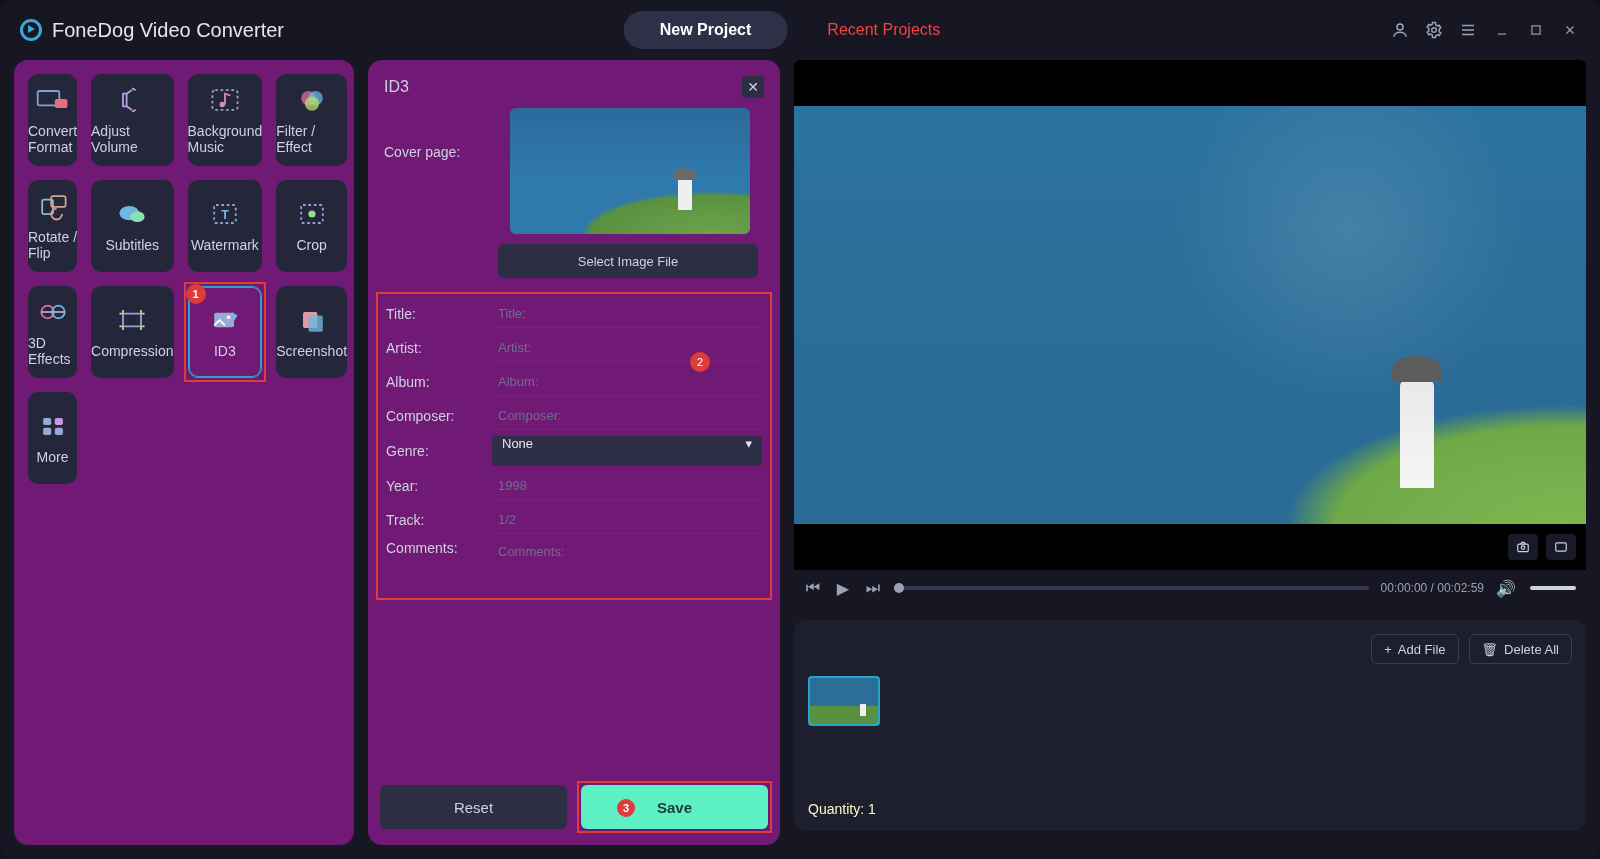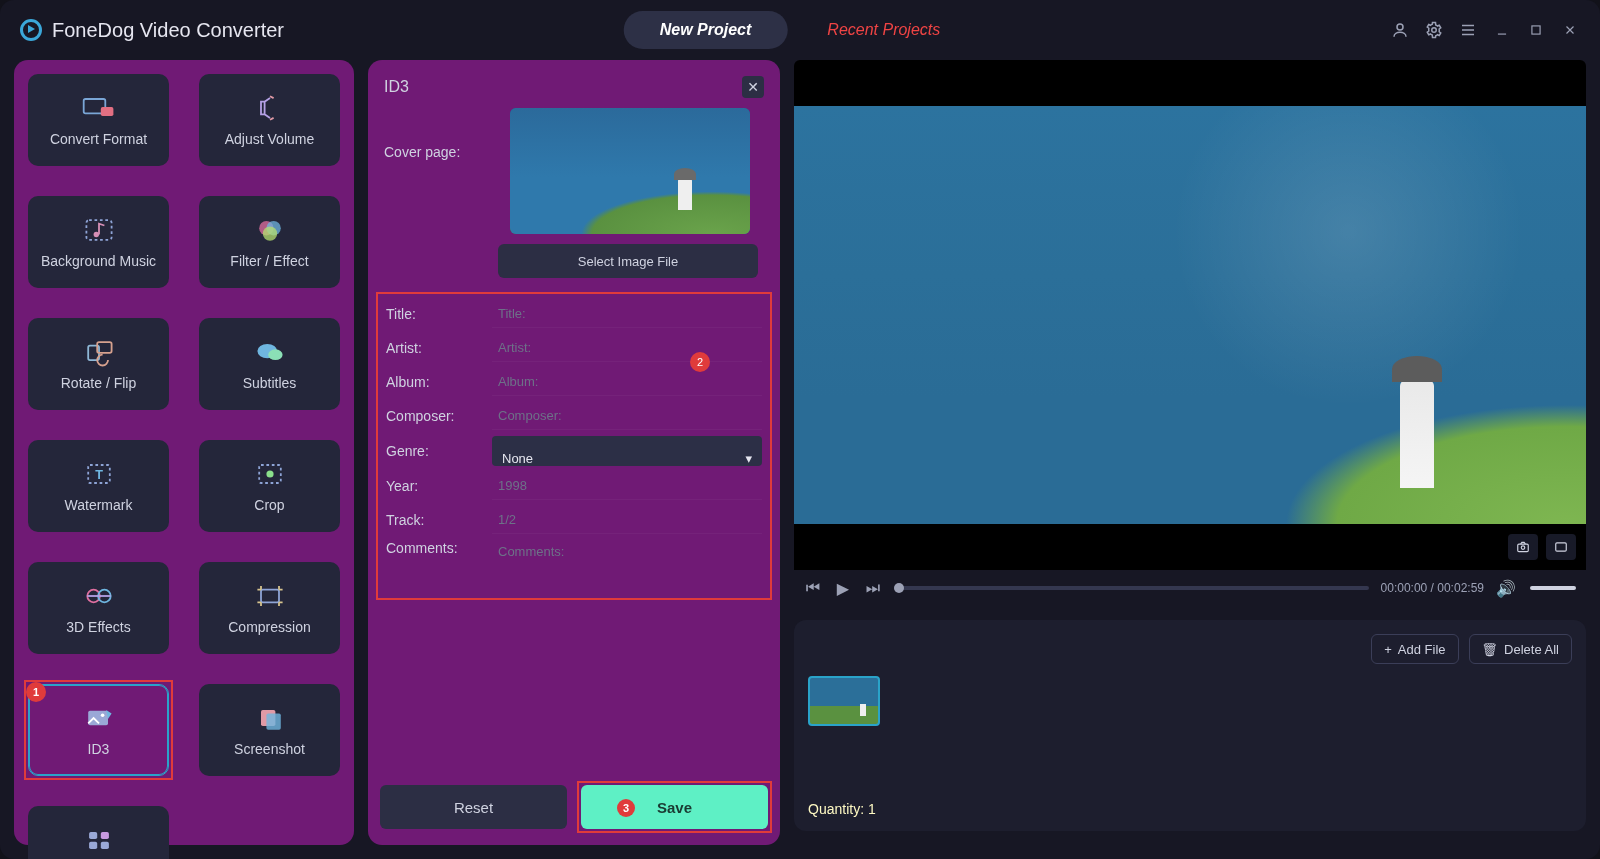--- a/index.html
+++ b/index.html
@@ -4,32 +4,32 @@
 <style>
 * { margin: 0; padding: 0; box-sizing: border-box; font-family: -apple-system, BlinkMacSystemFont, "Segoe UI", Arial, sans-serif; }
 html, body { width: 1600px; height: 859px; background: #12121a; overflow: hidden; }
 .root { width: 100%; height: 100%; background: #171724; border-radius: 14px; display: flex; flex-direction: column; }
 
 
 .titlebar { height: 60px; display: flex; align-items: center; padding: 0 20px; position: relative; }
 .brand { display: flex; align-items: center; gap: 10px; color: #e6e6f0; font-size: 20px; }
 .brand-logo { width: 22px; height: 22px; border-radius: 50%; border: 3px solid #3ba7d9; position: relative; }
 .brand-logo::after { content: ""; position: absolute; left: 5px; top: 3px; width: 0; height: 0; border-left: 7px solid #3ba7d9; border-top: 4px solid transparent; border-bottom: 4px solid transparent; }
-.tabs { position: absolute; left: 50%; transform: translateX(-50%); display: flex; gap: 4px; font-style: italic; }
+.tabs { position: absolute; left: 50%; transform: translateX(-50%); display: flex; gap: 4px; }
 .tab { padding: 10px 36px; border-radius: 22px; color: #ef4444; font-size: 16px; cursor: pointer; }
 .tab.active { background: #2d3046; color: #fff; font-weight: 600; }
 .winbtns { position: absolute; right: 20px; display: flex; gap: 14px; align-items: center; color: #9ca1b5; }
 .winbtns > * { width: 20px; height: 20px; display: inline-flex; align-items: center; justify-content: center; cursor: pointer; }
 
 
 .body { flex: 1; display: flex; gap: 14px; padding: 0 14px 14px 14px; min-height: 0; }
 .panel { background: #701a75; border-radius: 14px; }
 
 
-.toolgrid { width: 340px; padding: 14px; display: grid; grid-template-columns: 1fr 1fr; gap: 30px; align-content: start; }
+.toolgrid { width: 340px; padding: 14px; display: grid; grid-template-columns: 1fr 1fr 1fr 1fr; gap: 14px; align-content: start; }
 .toolcell { background: #24263a; border-radius: 10px; height: 92px; display: flex; flex-direction: column; align-items: center; justify-content: center; gap: 8px; color: #cfd2e0; font-size: 14px; cursor: pointer; position: relative; }
 .toolcell.active { background: transparent; border: 1px solid #2aa3c9; box-shadow: inset 0 0 0 1px #2aa3c9; }
 .toolicon { width: 36px; height: 30px; }
 .toolwrap { position: relative; }
 .redframe { position: absolute; inset: -4px; border: 2px solid #e03b3b; pointer-events: none; }
 .numbadge { position: absolute; left: -2px; top: -2px; width: 20px; height: 20px; background: #e03b3b; color: #fff; font-size: 11px; font-weight: 600; border-radius: 10px; display: flex; align-items: center; justify-content: center; z-index: 3; }
 
 
 .editor { width: 412px; display: flex; flex-direction: column; padding: 12px 0 12px 0; position: relative; }
 .edhead { display: flex; align-items: center; justify-content: space-between; padding: 4px 16px 10px 16px; color: #cfd2e0; }
@@ -45,21 +45,21 @@
 
 .selbtn { margin: 0 16px 12px 130px; height: 34px; width: 260px; background: #2c2e44; color: #cfd2e0; border-radius: 6px; display: flex; align-items: center; justify-content: center; font-size: 13px; cursor: pointer; }
 
 .formwrap { margin: 2px 8px 6px 8px; position: relative; padding: 8px 10px; }
 .formframe { position: absolute; inset: 0; border: 2px solid #e03b3b; pointer-events: none; }
 .formbadge { position: absolute; right: 62px; top: 60px; width: 20px; height: 20px; background: #e03b3b; color: #fff; border-radius: 50%; font-size: 11px; display: flex; align-items: center; justify-content: center; z-index: 3; }
 .frow { display: flex; align-items: center; gap: 10px; margin-bottom: 6px; }
 .flabel { width: 96px; color: #cfd2e0; font-size: 14px; }
 .finput { flex: 1; height: 28px; background: transparent; border: none; border-bottom: 1px solid rgba(255,255,255,0.04); color: #cfd2e0; font-size: 13px; padding: 0 6px; outline: none; }
 .finput::placeholder { color: #6d7188; }
-.fselect { flex: 1; height: 30px; background: #2c2f46; border-radius: 4px; color: #e6e6f0; font-size: 13px; padding: 0 10px; display: flex; align-items: flex-end; justify-content: space-between; cursor: pointer; }
+.fselect { flex: 1; height: 30px; background: #2c2f46; border-radius: 4px; color: #e6e6f0; font-size: 13px; padding: 0 10px; display: flex; align-items: flex-start; justify-content: space-between; cursor: pointer; }
 .ftextarea { flex: 1; height: 46px; background: transparent; border: none; color: #cfd2e0; font-size: 13px; padding: 4px 6px; outline: none; resize: none; }
 .ftextarea::placeholder { color: #6d7188; }
 
 .actionwrap { margin-top: auto; padding: 0 12px 4px 12px; display: flex; gap: 14px; position: relative; }
 .btn { flex: 1; height: 44px; border-radius: 6px; display: flex; align-items: center; justify-content: center; font-size: 15px; cursor: pointer; }
 .btn.reset { background: #2c2e44; color: #cfd2e0; }
 .btn.save { background: #5ef0c5; color: #1a3a32; font-weight: 600; position: relative; }
 .savebox { position: relative; flex: 1; }
 .saveframe { position: absolute; inset: -4px; border: 2px solid #e03b3b; pointer-events: none; }
 .savebadge { position: absolute; left: 36px; top: 14px; width: 18px; height: 18px; border-radius: 50%; background: #e03b3b; color: #fff; font-size: 11px; display: flex; align-items: center; justify-content: center; z-index: 3; }

